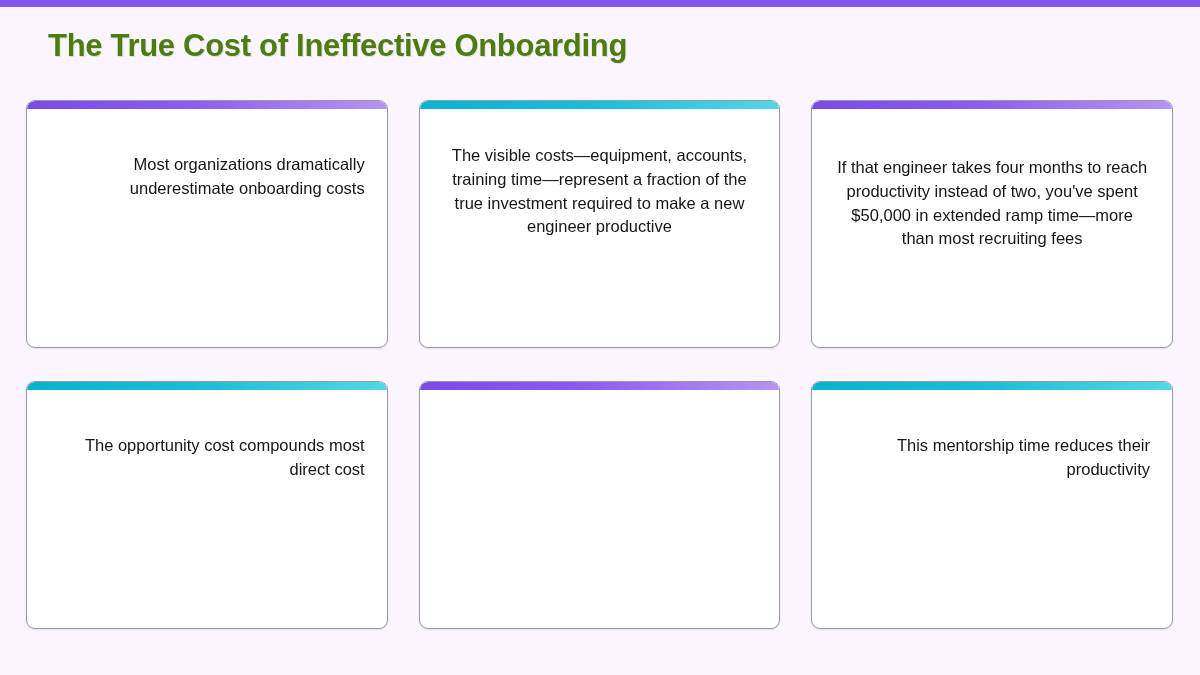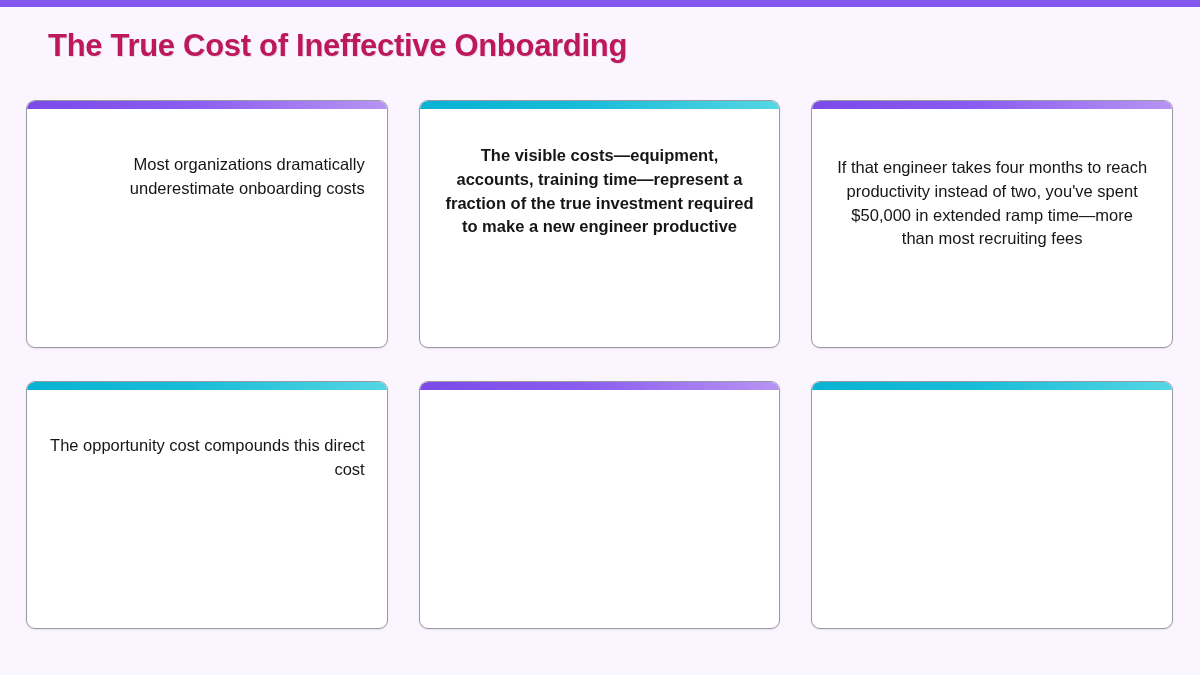--- a/index.html
+++ b/index.html
@@ -35,21 +35,21 @@
     height: 7px;
     background: #8257f0;
   }
 
   
   .slide-title {
     margin: 27px 0 0 48px;
     font-size: 31px;
     font-weight: bold;
     letter-spacing: -0.3px;
-    color: #be185d;
+    color: #4d7c0f;
     line-height: 1.2;
     text-shadow: 1px 1px 0 rgba(140,140,150,0.22);
   }
 
   
   .card-grid {
     margin: 36px 0 0 0;
     padding: 0 27px 0 26px;
     display: grid;
     grid-template-columns: repeat(3, 1fr);
@@ -96,21 +96,21 @@
     text-align: center;
     font-size: 16.5px;
     line-height: 1.44;
     color: #161616;
     font-family: "Liberation Sans", sans-serif;
   }
 
   
   .card[data-lines="2"] .card-text { margin-top: 52px; text-align: right; }
   .card[data-lines="4"] .card-text { margin-top: 55px; }
-  .card[data-lines="5"] .card-text { margin-top: 43px; font-weight: bold; }
+  .card[data-lines="5"] .card-text { margin-top: 43px; }
 </style>
 </head>
 <body>
 
 <div class="slide">
 
   <div class="top-accent"></div>
 
   <h1 class="slide-title">The True Cost of Ineffective Onboarding</h1>
 
@@ -126,25 +126,26 @@
       <p class="card-text">The visible costs—equipment, accounts, training time—represent a fraction of the true investment required to make a new engineer productive</p>
     </div>
 
     <div class="card" data-lines="4">
       <div class="card-accent purple"></div>
       <p class="card-text">If that engineer takes four months to reach productivity instead of two, you've spent $50,000 in extended ramp time—more than most recruiting fees</p>
     </div>
 
     <div class="card" data-lines="2">
       <div class="card-accent teal"></div>
-      <p class="card-text">The opportunity cost compounds this direct cost</p>
+      <p class="card-text">The opportunity cost compounds most direct cost</p>
     </div>
 
     <div class="card" data-lines="4">
       <div class="card-accent purple"></div>
     </div>
 
     <div class="card" data-lines="2">
       <div class="card-accent teal"></div>
+      <p class="card-text">This mentorship time reduces their productivity</p>
     </div>
 
   </div>
 </div>
 
 </body></html>

